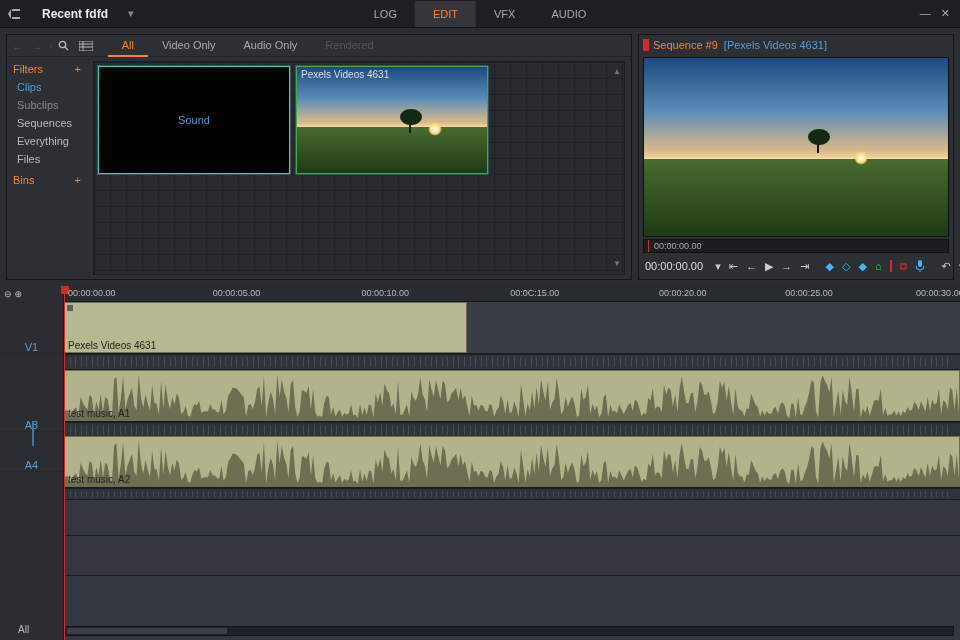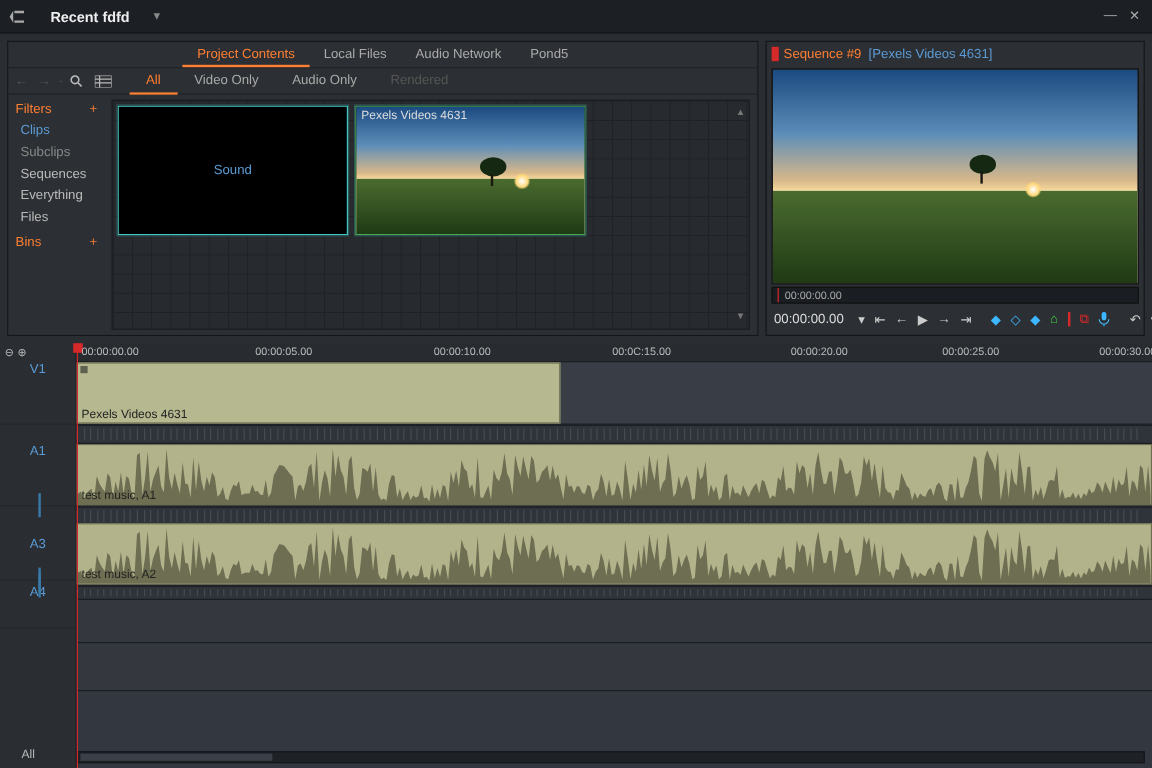--- a/index.html
+++ b/index.html
@@ -78,21 +78,21 @@
   .track-head { width: 64px; background: #2a2e33; border-right: 1px solid #1a1d21; }
   .track-body { flex: 1; position: relative; background: #323740; }
 
   .zoom-ctrl { height: 16px; display: flex; align-items: center; gap: 3px; padding: 2px 4px; }
   .zoom-ctrl .z { color: #bbb; font-size: 9px; }
 
   .ruler { height: 16px; background: #282b30; border-bottom: 1px solid #1a1d21; position: relative; color: #bbb; font-size: 9px; }
   .ruler .tick { position: absolute; top: 2px; }
   .ruler .playhead-head { position: absolute; top: 0; width: 8px; height: 8px; background: #d5292a; transform: translateX(-4px); }
 
-  .track-row-head { height: 52px; display: flex; align-items: flex-start; justify-content: center; color: #5b9bd5; font-size: 11px; border-bottom: 1px solid #24272c; position: relative; }
+  .track-row-head { height: 52px; display: flex; align-items: flex-end; justify-content: center; color: #5b9bd5; font-size: 11px; border-bottom: 1px solid #24272c; position: relative; }
   .track-row-head.short { height: 36px; }
   .track-row-head .bar { position: absolute; left: 50%; width: 2px; background: #3a7aa8; }
   .track-row-head .bar.ext-down { bottom: -10px; height: 20px; }
   .track-row-head .bar.ext-up { top: -10px; height: 20px; }
 
   .track-row { position: absolute; left: 0; right: 0; border-bottom: 1px solid #1a1d21; }
   .track-row.v1 { top: 16px; height: 52px; background: #383d46; }
   .track-row.a1 { top: 84px; height: 52px; }
   .track-row.a2 { top: 150px; height: 52px; }
   .track-row.a3 { top: 214px; height: 36px; background: #34373e; }
@@ -122,35 +122,35 @@
 <body>
 
 <div class="topbar">
   <div class="back-icon">
     <svg width="14" height="14" viewBox="0 0 14 14">
         <path d="M4 2v10l-3-5z M5 2h8v2H5z M5 10h8v2H5z" fill="#aaa"></path>
       </svg>
   </div>
   <div class="project">Recent fdfd</div>
   <div class="dd">▾</div>
+  <div class="modes">
+    <div class="mode">LOG</div>
+    <div class="mode active">EDIT</div>
+    <div class="mode">VFX</div>
+    <div class="mode">AUDIO</div>
+  </div>
   <div class="right-icons">
     <span>—</span>
     <span>✕</span>
   </div>
 </div>
 
 <div class="upper">
 
   <div class="media-panel">
-    <div class="media-tabs">
-      <div class="media-tab active">Project Contents</div>
-      <div class="media-tab">Local Files</div>
-      <div class="media-tab">Audio Network</div>
-      <div class="media-tab">Pond5</div>
-    </div>
     <div class="nav-row">
       <span class="nav-arrow">←</span>
       <span class="nav-arrow">→</span>
       <span class="nav-sep">·</span>
       <span class="nav-icon">
         <svg width="11" height="11" viewBox="0 0 11 11">
             <circle cx="4.5" cy="4.5" r="3.2" fill="none" stroke="#bbb" stroke-width="1.3"></circle>
             <line x1="7" y1="7" x2="10" y2="10" stroke="#bbb" stroke-width="1.3"></line>
           </svg>
       </span>
@@ -260,24 +260,20 @@
 <div class="timeline">
   <div class="track-head">
     <div class="zoom-ctrl">
       <span class="z">⊖</span>
       <span class="z">⊕</span>
     </div>
     <div class="track-row-head">
         <span>V1</span>
       </div>
     <div style="height:16px"></div>
-    <div class="track-row-head">
-        <span>A1</span>
-        <div class="bar ext-down"></div>
-      </div>
     <div style="height:14px"></div>
     <div style="height:12px"></div>
     <div class="track-row-head short">
         <span>A3</span>
         <div class="bar ext-down"></div>
       </div>
     <div style="height:4px"></div>
     <div class="track-row-head short">
         <span>A4</span>
         <div class="bar ext-up"></div>

